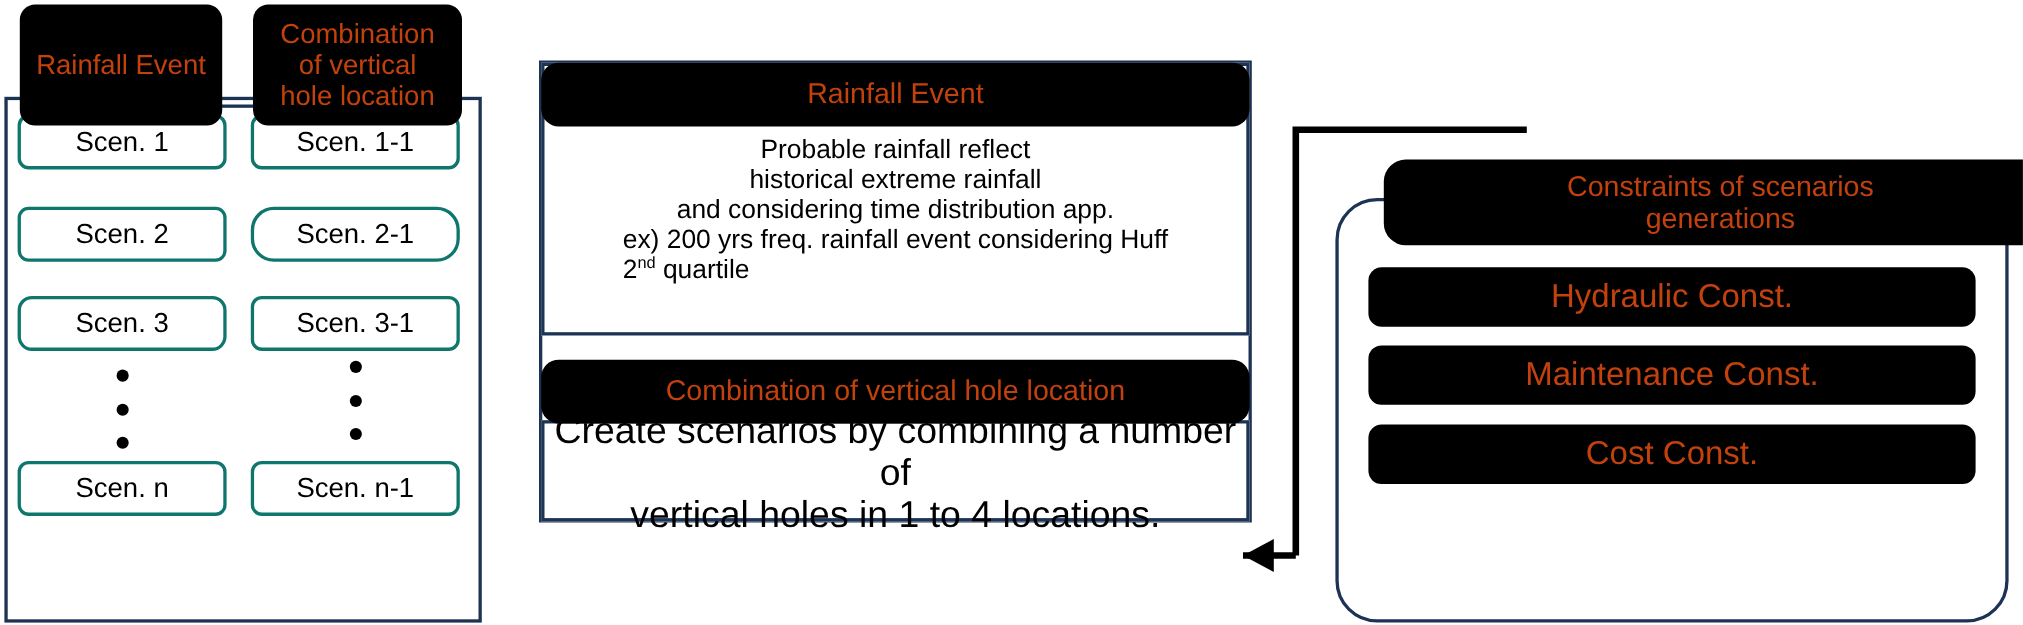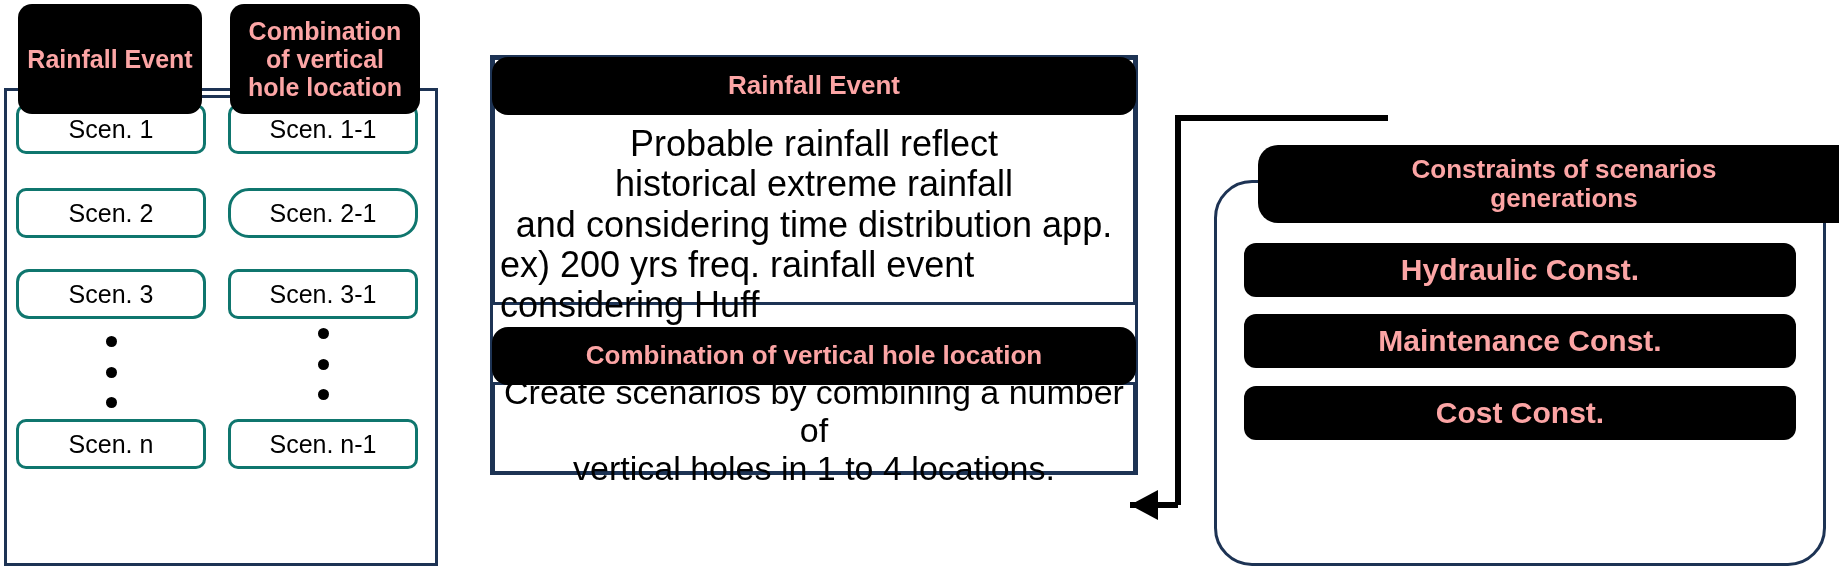--- a/index.html
+++ b/index.html
@@ -24,29 +24,29 @@
   
   .navy-frame {
     position: absolute;
     border: 3px solid #1d3354;
     background: transparent;
     box-sizing: border-box;
   }
   .blk-hdr {
     position: absolute;
     background: #000000;
-    color: #fca5a5;
+    color: #c2410c;
     border-radius: 14px;
     box-sizing: border-box;
     display: flex;
     align-items: center;
     justify-content: center;
     text-align: center;
     line-height: 1.12;
-    font-weight: 700;
+    font-weight: 400;
     z-index: 4;
   }
   .wht-box {
     position: absolute;
     background: #ffffff;
     border: 3px solid #0f766e;
     border-radius: 10px;
     box-sizing: border-box;
     display: flex;
     align-items: center;
@@ -97,21 +97,21 @@
     z-index: 1;
   }
 
   
   #mid-group-frame { left: 490px; top: 55px; width: 648px; height: 420px; }
 
   #mid-top-panel  { left: 492px; top: 57px;  width: 644px; height: 248px; }
   #mid-top-hdr    { left: 492px; top: 57px;  width: 644px; height: 58px; font-size: 26px; border-radius: 16px;}
   #mid-top-body   {
     position: absolute; left: 500px; top: 122px; width: 628px; height: 176px;
-    font-size: 36px; line-height: 1.12; text-align: center; color: #000; z-index: 4;
+    font-size: 24px; line-height: 1.12; text-align: center; color: #000; z-index: 4;
     display: flex; align-items: flex-start; justify-content: center; padding-top: 2px;
     box-sizing: border-box;
   }
   #mid-top-body .ln { display: block; }
   #mid-top-body .ln.l-left { text-align: left; }
   sup { font-size: 0.62em; vertical-align: super; }
 
   #mid-bot-panel  { left: 492px; top: 382px; width: 644px; height: 92px; }
   #mid-bot-hdr    { left: 492px; top: 327px; width: 644px; height: 58px; font-size: 26px; border-radius: 16px;}
   #mid-bot-body   {

